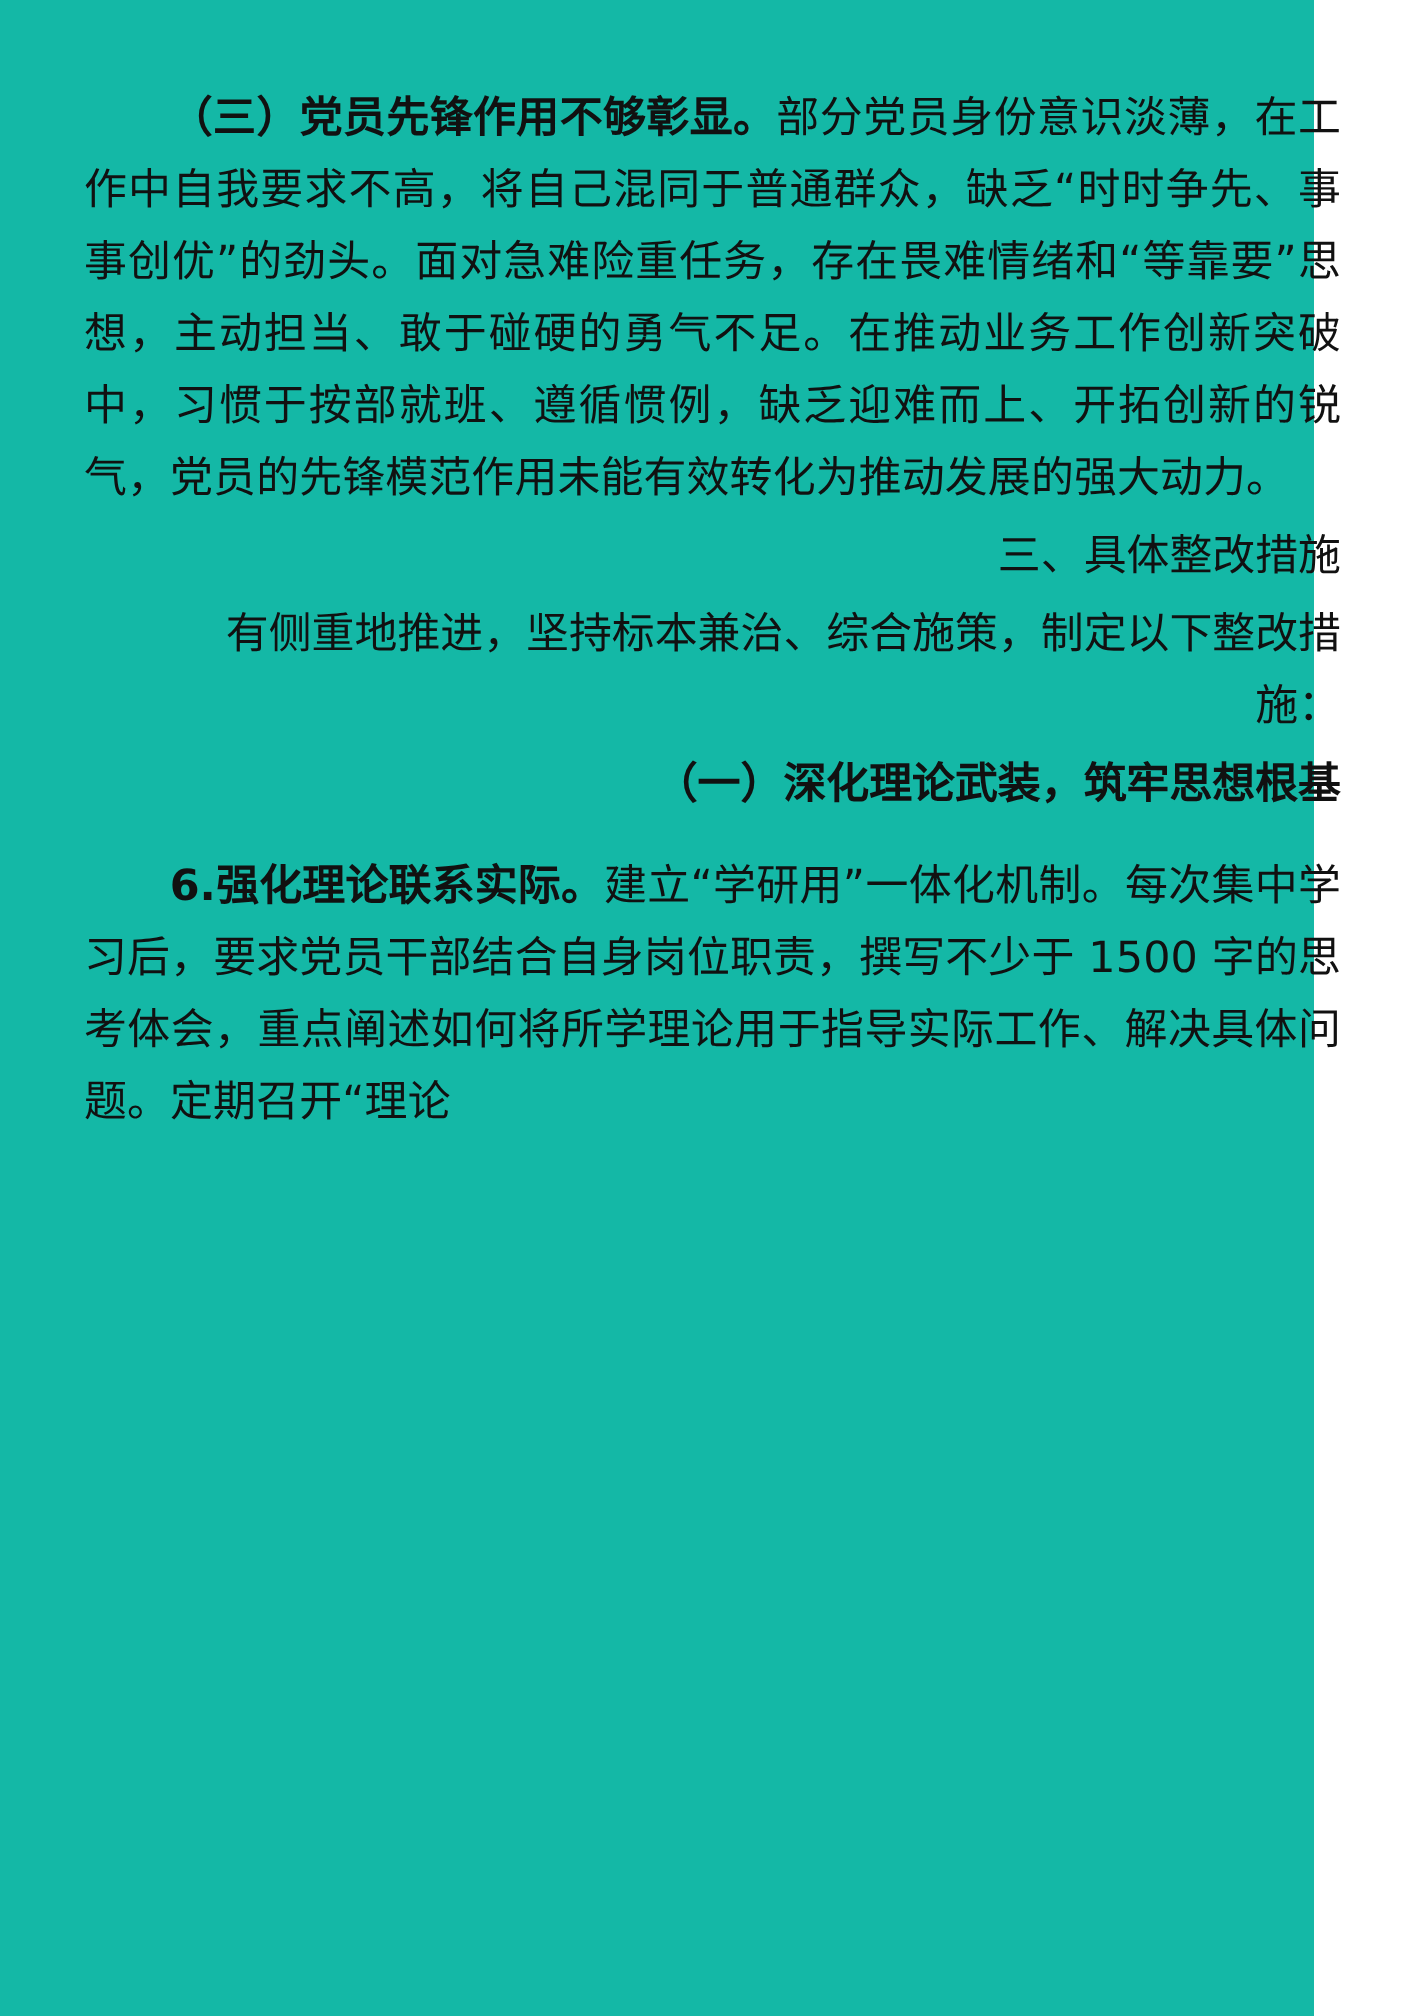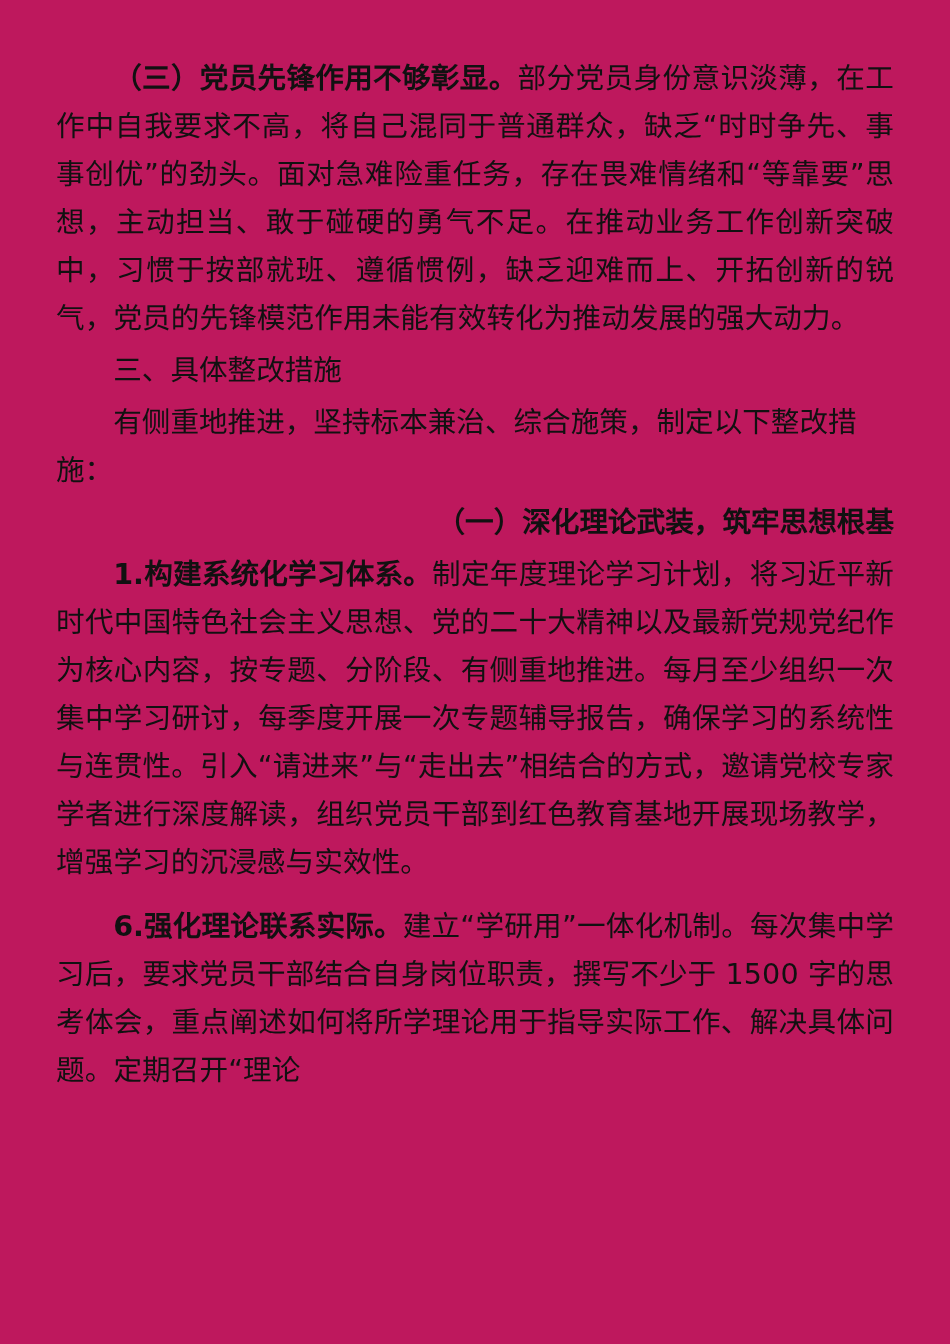--- a/index.html
+++ b/index.html
@@ -12,23 +12,23 @@
     width: 950px;
     height: 1344px;
     background: #ffffff;
     font-family: "DejaVu Sans", "Liberation Sans", sans-serif;
     color: #000000;
     overflow: hidden;
   }
 
   #page {
     position: relative;
-    width: 950px;
+    width: 876px;
     height: 1344px;
-    background: #be185d;
+    background: #14b8a6;
     padding: 54px 56px 0 56px;
   }
 
   .doc-body {
     width: 838px;
   }
 
   
   p.para {
     margin: 0;
@@ -67,21 +67,21 @@
   }
 
   
   p.plain {
     margin: 0;
     padding: 0;
     font-size: 28.6px;
     line-height: 48px;
     font-weight: normal;
     text-indent: 2em;
-    text-align: left;
+    text-align: right;
     color: #111111;
   }
 
   .gap-sm { height: 4px; }
   .gap-md { height: 8px; }
 </style>
 </head>
 <body style="background: rgb(255, 255, 255); color: rgb(17, 17, 17);">
 
 <div id="page">
@@ -96,21 +96,20 @@
     <div class="gap-sm"></div>
 
     <p class="plain">有侧重地推进，坚持标本兼治、综合施策，制定以下整改措施：</p>
 
     <div class="gap-sm"></div>
 
     <p class="heading">（一）深化理论武装，筑牢思想根基</p>
 
     <div class="gap-sm"></div>
 
-    <p class="para indent"><span class="lead">1.构建系统化学习体系。</span><span>制定年度理论学习计划，将习近平新时代中国特色社会主义思想、党的二十大精神以及最新党规党纪作为核心内容，按专题、分阶段、有侧重地推进。每月至少组织一次集中学习研讨，每季度开展一次专题辅导报告，确保学习的系统性与连贯性。引入“请进来”与“走出去”相结合的方式，邀请党校专家学者进行深度解读，组织党员干部到红色教育基地开展现场教学，增强学习的沉浸感与实效性。</span></p>
 
     <div class="gap-md"></div>
 
 
     <div class="gap-md"></div>
 
     <p class="para indent"><span class="lead">6.强化理论联系实际。</span><span>建立“学研用”一体化机制。每次集中学习后，要求党员干部结合自身岗位职责，撰写不少于 1500 字的思考体会，重点阐述如何将所学理论用于指导实际工作、解决具体问题。定期召开“理论</span></p>
 
   </div>
 </div>

